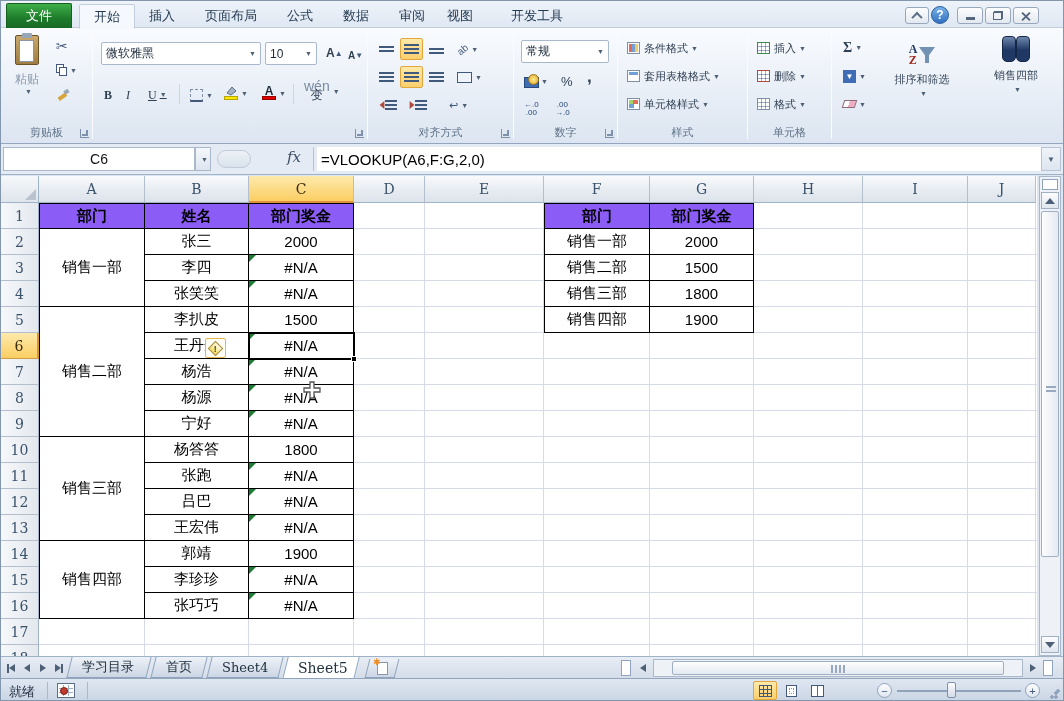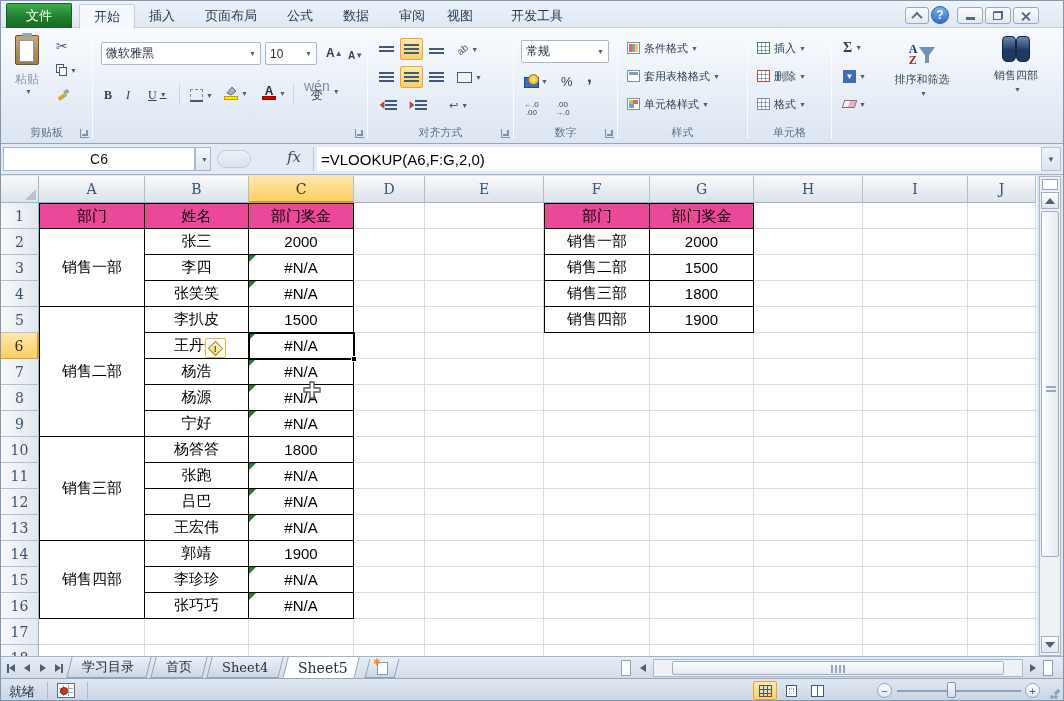--- a/index.html
+++ b/index.html
@@ -124,21 +124,21 @@
   .rh { position:absolute; left:0; width:38px; background:linear-gradient(90deg,#f6f8fa,#e3e8ee);
         border-right:1px solid #9eb2c8; border-bottom:1px solid #b3bfcc;
         font-family:"DejaVu Serif","Liberation Serif",serif; font-size:14px; color:#39516b;
         display:flex; align-items:center; justify-content:center; }
   #body { position:absolute; left:38px; top:27px; right:0; bottom:0; background:#fff; }
   .vline { position:absolute; top:0; bottom:0; width:1px; background:#d5dce6; }
   .hline { position:absolute; left:0; right:0; height:1px; background:#d5dce6; }
   .tc { position:absolute; background:#fff; border-right:1.6px solid #000; border-bottom:1.6px solid #000;
         font-size:15px; color:#000; display:flex; align-items:center; justify-content:center; }
   .tc.t { border-top:1.6px solid #000; } .tc.l { border-left:1.6px solid #000; }
-  .tc.hd { background:#ec4899; font-weight:normal; }
+  .tc.hd { background:#8b5cf6; font-weight:bold; }
   .flag:before { content:""; position:absolute; left:0; top:0; width:0; height:0;
                  border-top:7px solid #1e7b34; border-right:7px solid transparent; }
   #selbox { position:absolute; border:2.5px solid #000; background:transparent; z-index:5; }
   #selbox .fh { position:absolute; right:-4px; bottom:-4px; width:6px; height:6px; background:#000; border:1px solid #fff; }
   #errtag { position:absolute; z-index:6; width:21px; height:20px; background:#fffef6;
             border:1px solid #e3b64e; border-radius:2px; display:flex; align-items:center; justify-content:center; }
   #errtag .dia { width:11px; height:11px; transform:rotate(45deg); border:1px solid #a8852c;
                  background:linear-gradient(#fffbe8,#f2dc5f); display:flex; align-items:center; justify-content:center; }
   #errtag .dia span { transform:rotate(-45deg); font-size:9px; font-weight:bold; color:#5d4a0e; }
   #cursor { position:absolute; z-index:7; }

